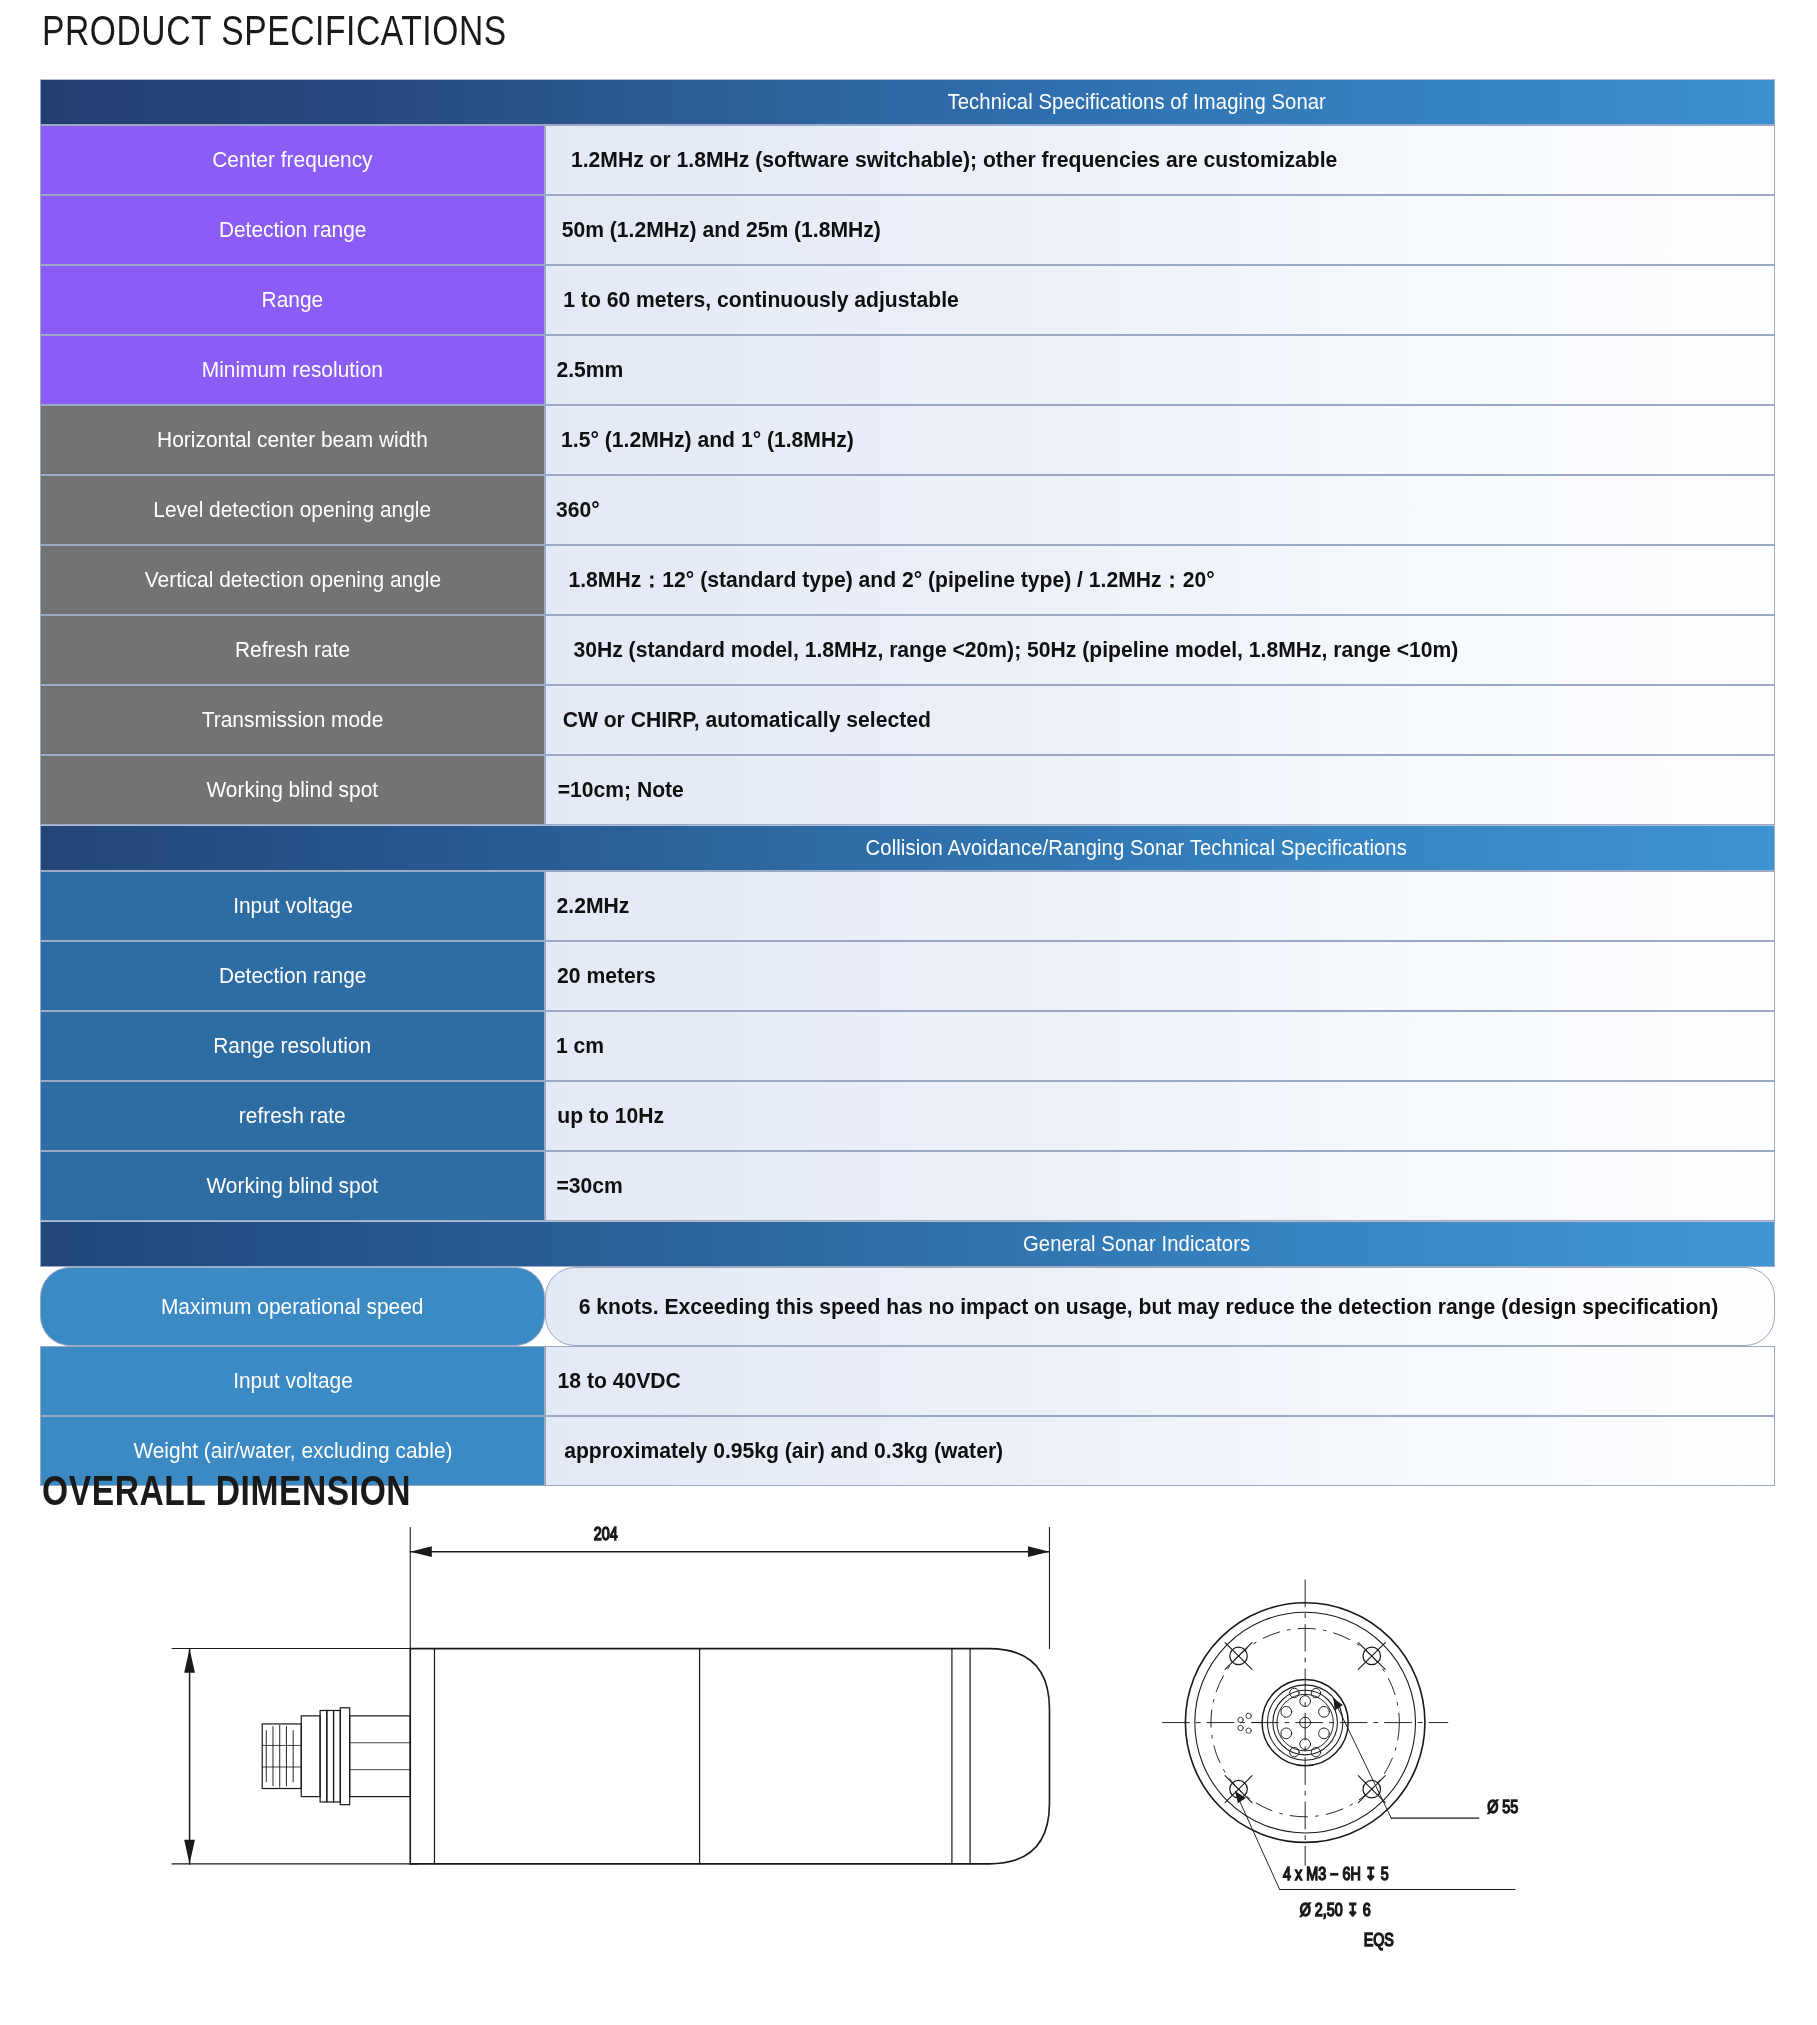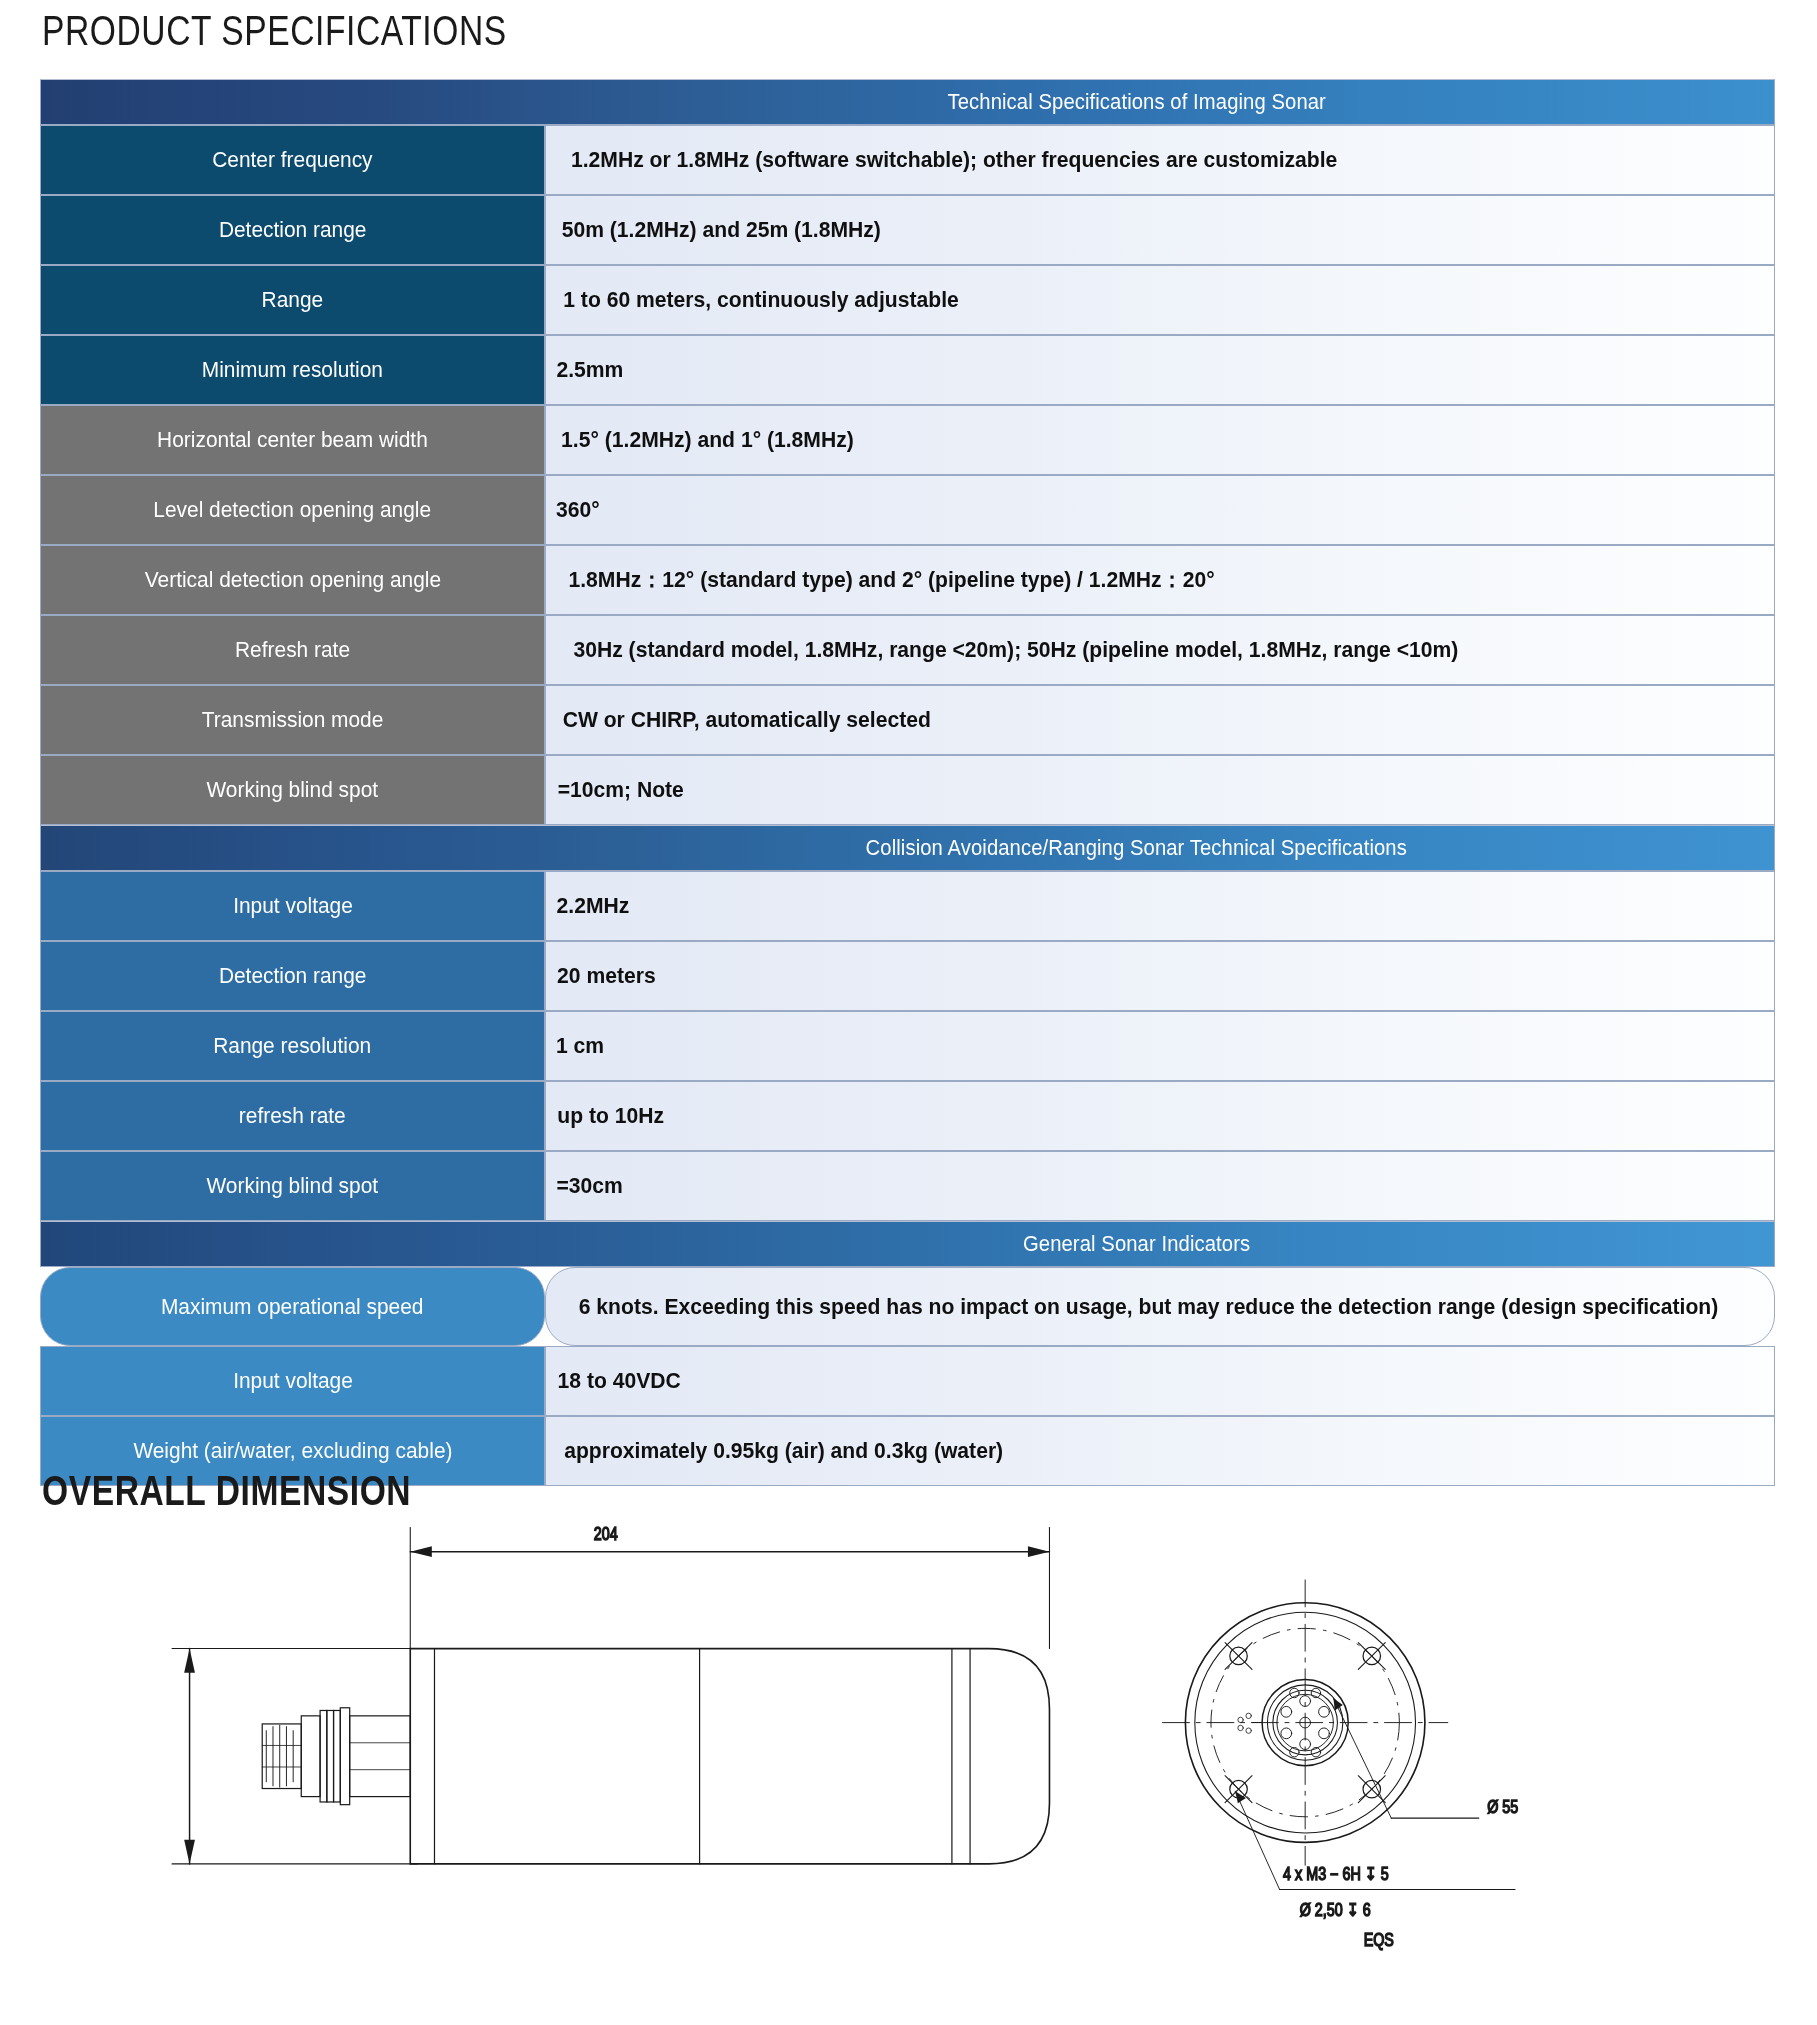--- a/index.html
+++ b/index.html
@@ -89,21 +89,21 @@
     color: #ffffff;
     font-size: 22px;
     text-align: center;
     vertical-align: middle;
     border: 0.7px solid #9aa9c4;
     padding: 6.7px 4px;
     line-height: 1.15;
   }
   td.label span { display: inline-block; transform: scaleX(0.95); }
 
-  .s1 td.label { background: #0c4a6e; }
+  .s1 td.label { background: #8b5cf6; }
   .s1 td.label.alt { background: #737373; margin-top: 13px; }
   .s2 td.label { background: #2e6da4; }
   .s3 td.label { background: #3b8ac4; }
 
   
   td.value {
     background: linear-gradient(to right, #e3e9f5 0%, #eaeff8 35%, #f5f8fc 70%, #fdfeff 100%);
     color: #101010;
     font-size: 22px;
     text-align: left;

